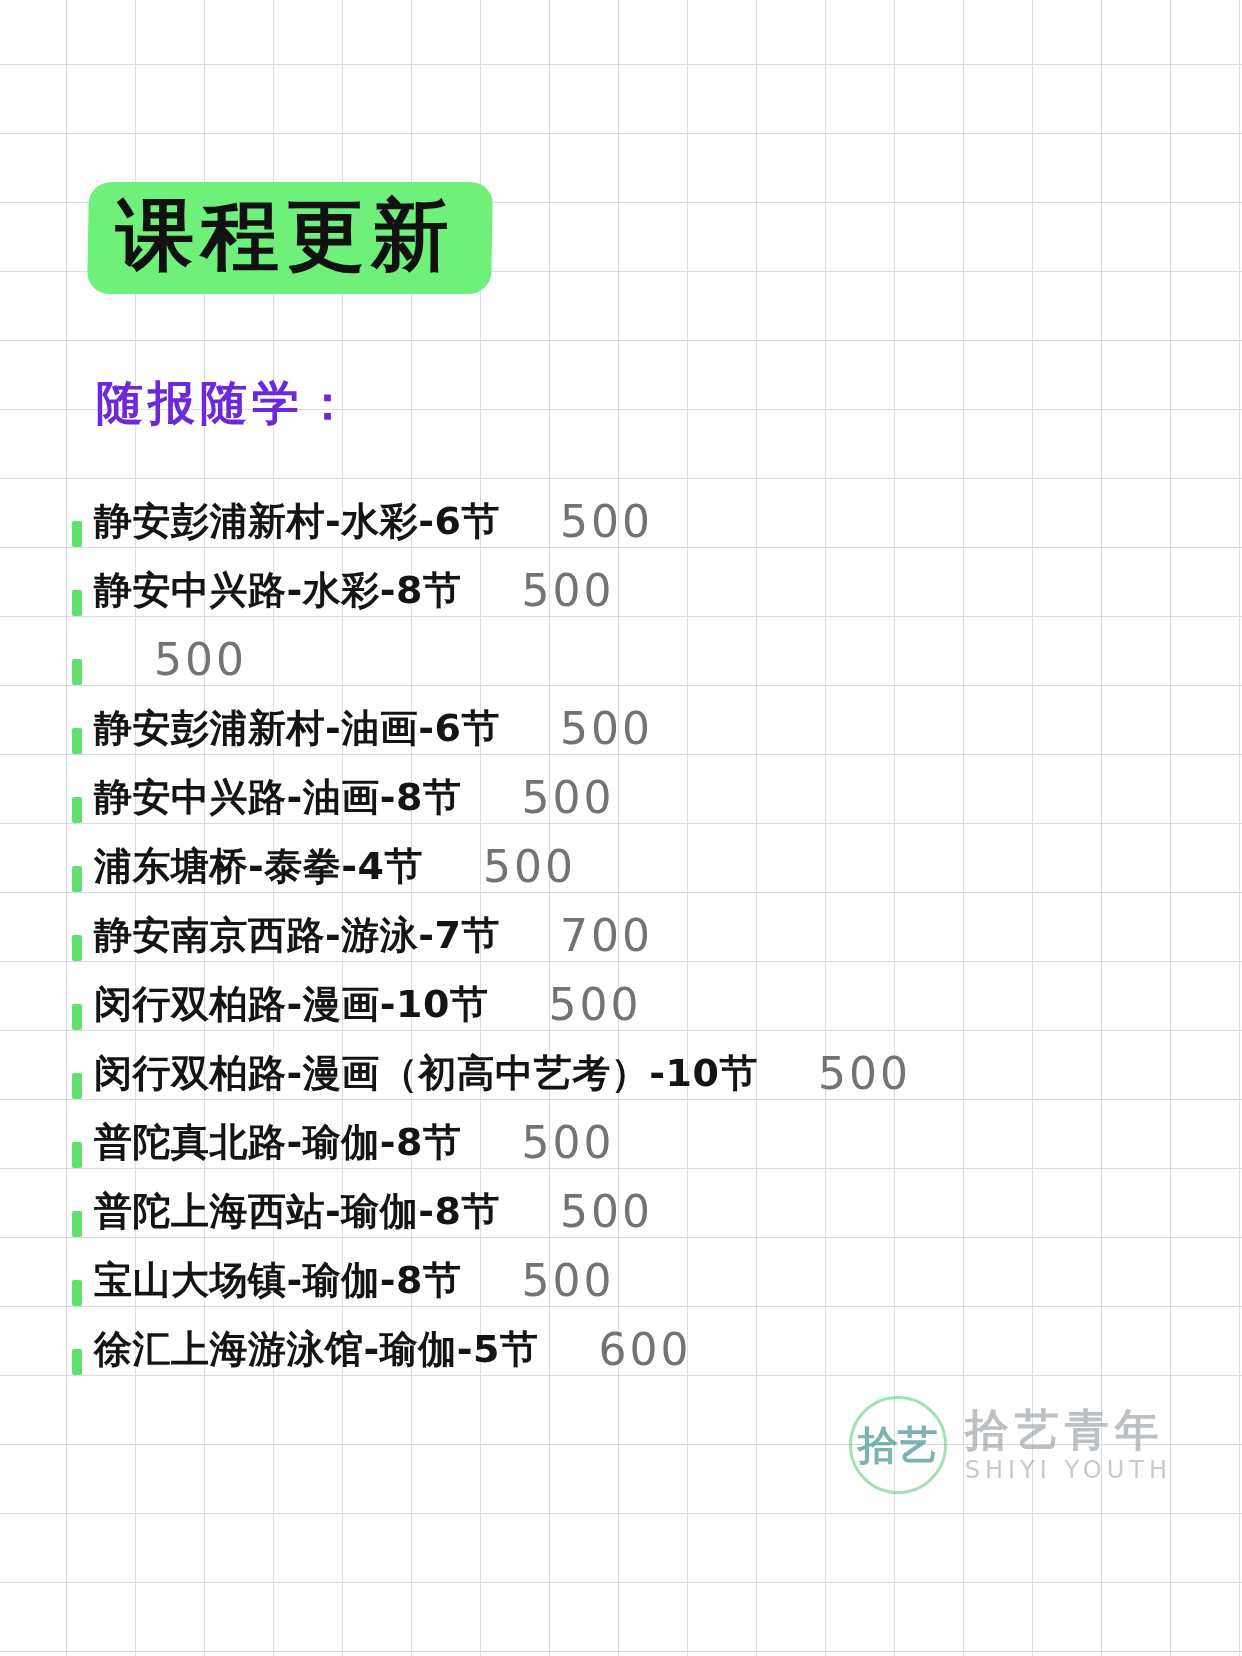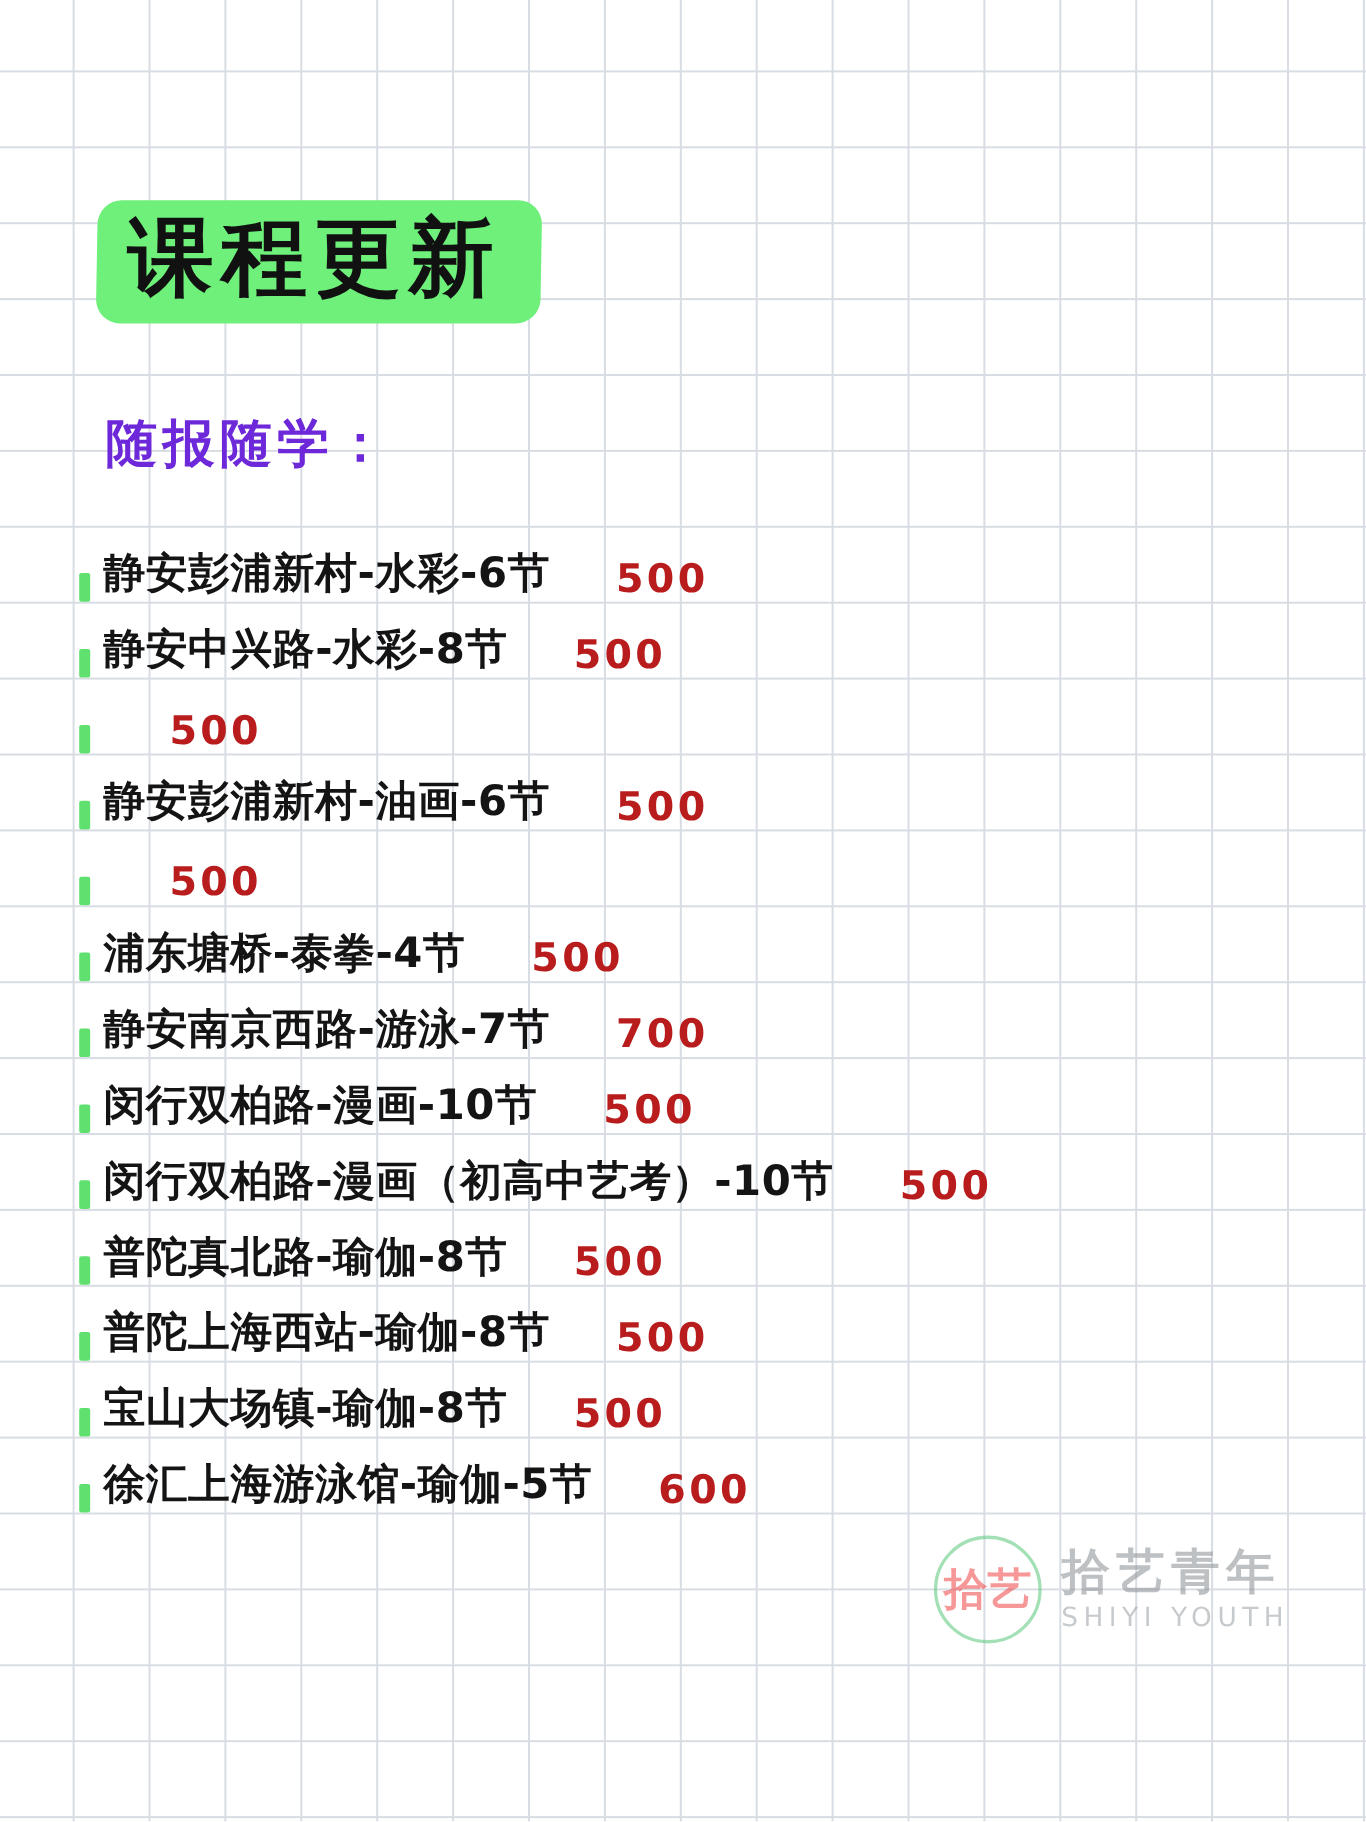--- a/index.html
+++ b/index.html
@@ -90,23 +90,23 @@
     margin-right: 12px;
     flex: 0 0 auto;
   }
   .course-name {
     font-size: 38px;
     font-weight: 700;
     color: #141414;
     letter-spacing: 0.5px;
   }
   .course-price {
-    font-size: 36px;
-    font-weight: 700;
-    color: #b91c1c;
+    font-size: 44px;
+    font-weight: 400;
+    color: #737373;
     letter-spacing: 3px;
     margin-left: 60px;
   }
 
   
   #watermark {
     position: absolute;
     right: 70px;
     bottom: 162px;
     display: flex;
@@ -119,21 +119,21 @@
     height: 92px;
     border-radius: 50%;
     border: 3px solid #5ac87a;
     display: flex;
     align-items: center;
     justify-content: center;
     position: relative;
   }
   .logo-mark .glyph {
     font-size: 40px;
-    color: #ef4444;
+    color: #0f766e;
     font-weight: 700;
     line-height: 0.9;
     text-align: center;
   }
   .logo-text {
     display: flex;
     flex-direction: column;
     justify-content: center;
   }
   .logo-cn {
@@ -180,20 +180,21 @@
         <span class="bullet"></span>
         <span class="course-price">500</span>
       </div>
       <div class="course-row">
         <span class="bullet"></span>
         <span class="course-name">静安彭浦新村-油画-6节</span>
         <span class="course-price">500</span>
       </div>
       <div class="course-row">
         <span class="bullet"></span>
+        <span class="course-name">静安中兴路-油画-8节</span>
         <span class="course-price">500</span>
       </div>
       <div class="course-row">
         <span class="bullet"></span>
         <span class="course-name">浦东塘桥-泰拳-4节</span>
         <span class="course-price">500</span>
       </div>
       <div class="course-row">
         <span class="bullet"></span>
         <span class="course-name">静安南京西路-游泳-7节</span>

